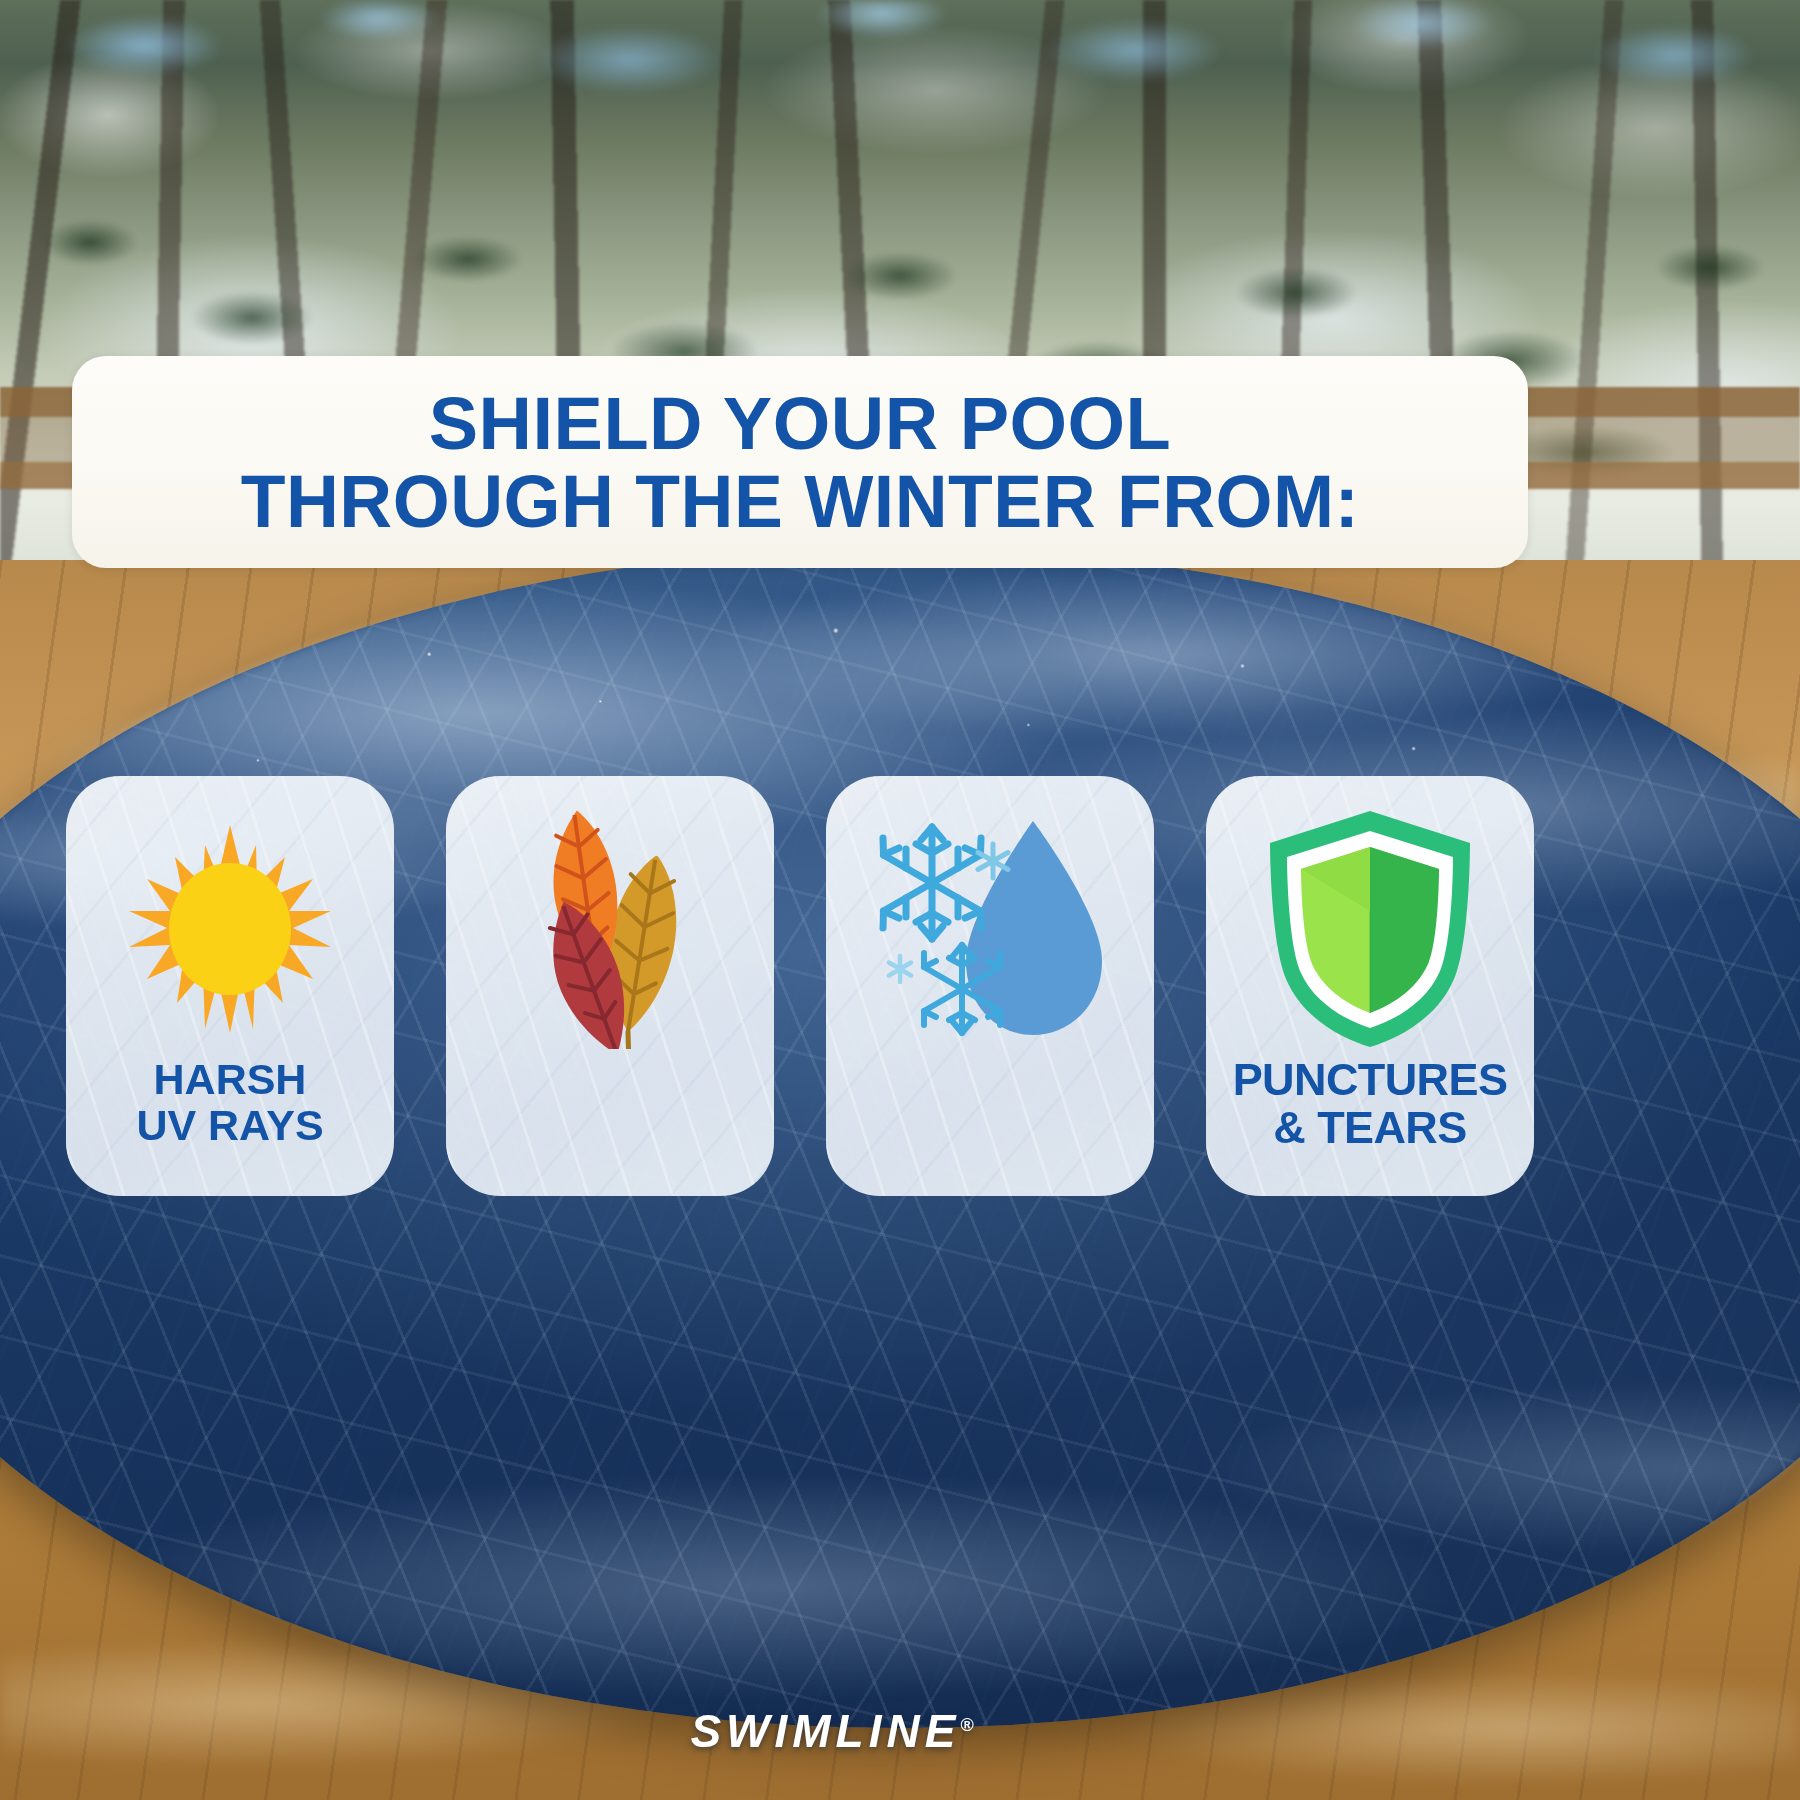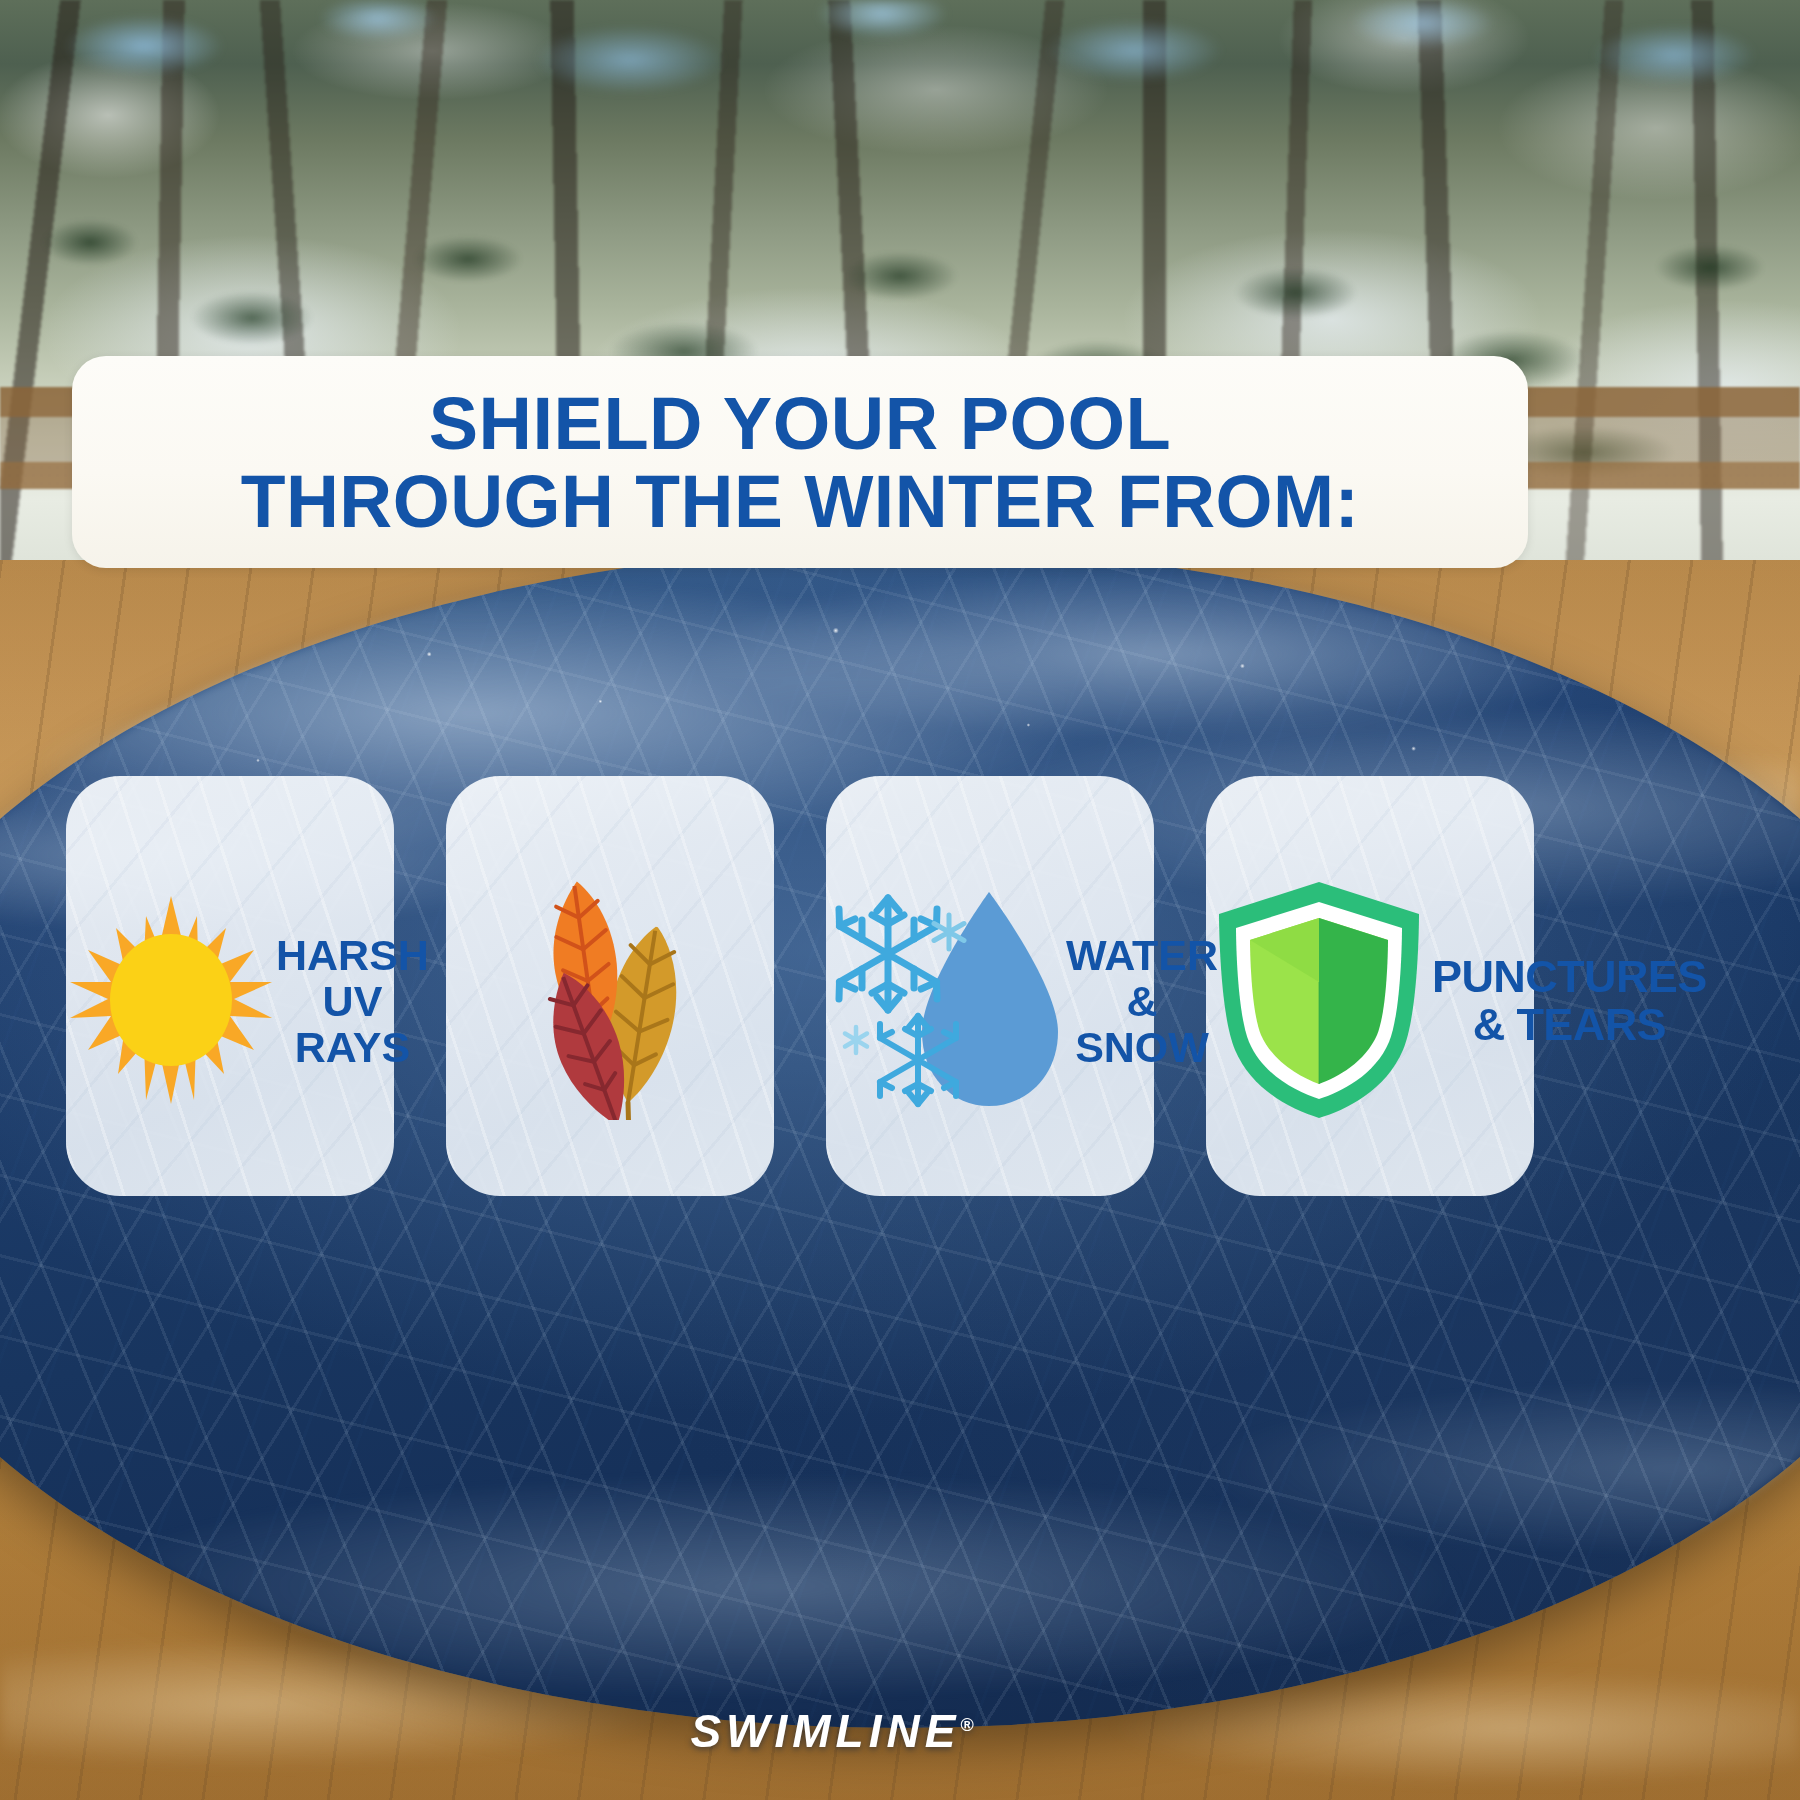--- a/index.html
+++ b/index.html
@@ -208,21 +208,21 @@
     display:flex; justify-content:space-between;
   }
   .card{
     width:328px; height:420px;
     border-radius:54px;
     background:linear-gradient(160deg,
         rgba(246,249,252,.93) 0%,
         rgba(238,243,249,.92) 40%,
         rgba(231,238,246,.92) 70%,
         rgba(236,242,248,.93) 100%);
-    display:flex; flex-direction:row;
+    display:flex; flex-direction:column;
     align-items:center;
     padding-top:28px;
     position:relative;
   }
   .card::after{
     content:""; position:absolute; inset:0; border-radius:54px;
     background:
       repeating-linear-gradient(72deg,
         rgba(255,255,255,0) 0 14px, rgba(255,255,255,.30) 14px 17px,
         rgba(255,255,255,0) 17px 40px),
@@ -371,22 +371,20 @@
 
         <g stroke="#7FC8E8" stroke-width="5" stroke-linecap="round" fill="none" transform="translate(123,52)">
           <path d="M0 -17 L0 17 M-15 -8.5 L15 8.5 M-15 8.5 L15 -8.5"></path>
         </g>
 
         <g stroke="#9AD4EE" stroke-width="4.5" stroke-linecap="round" fill="none" transform="translate(30,160)">
           <path d="M0 -13 L0 13 M-11 -6.5 L11 6.5 M-11 6.5 L11 -6.5"></path>
         </g>
       </svg>
     </div>
-    <div class="card-label">WATER &amp;
-SNOW</div>
   </div>
 
   <div class="card">
     <div class="card-icon">
       <svg width="226" height="244" viewBox="0 0 226 244" aria-hidden="true">
 
         <path d="M113 4 L213 36 C213 36 213 134 197 172 C180 212 140 232 113 240
                  C86 232 46 212 29 172 C13 134 13 36 13 36 Z" fill="#2BBE7A"></path>
 
         <path d="M113 24 L196 50 C196 50 196 132 183 164 C169 197 135 214 113 221

